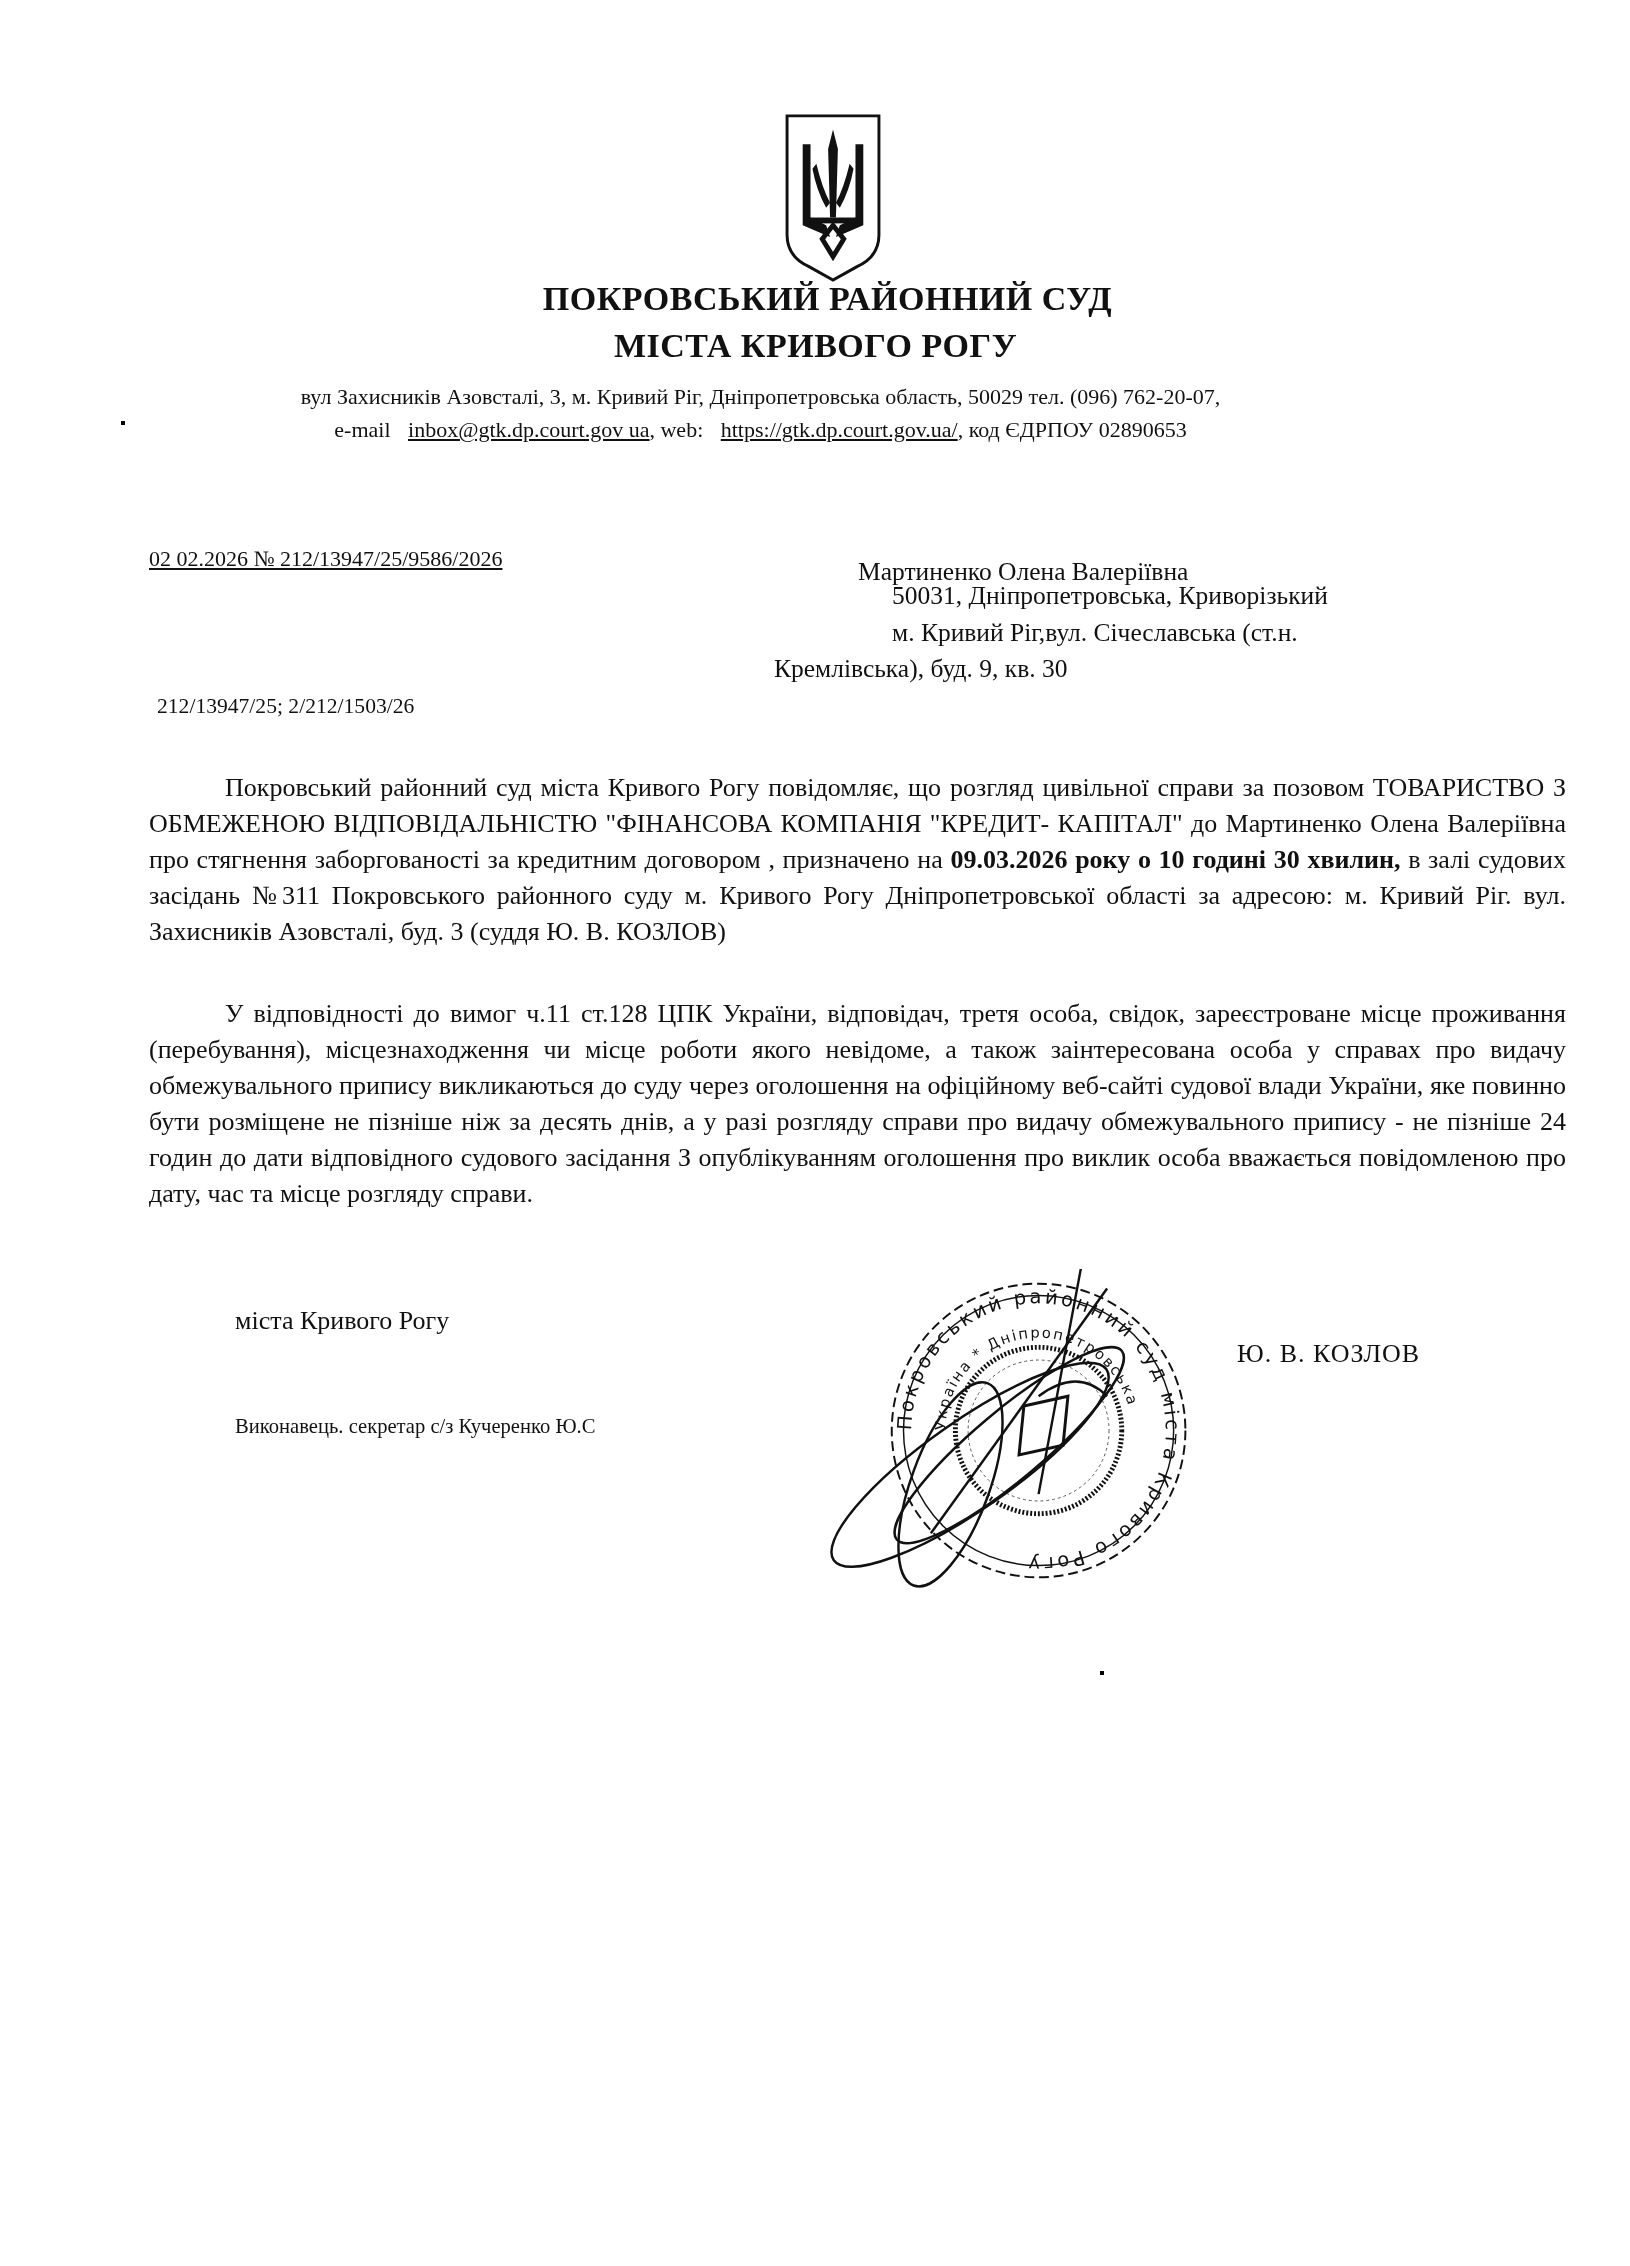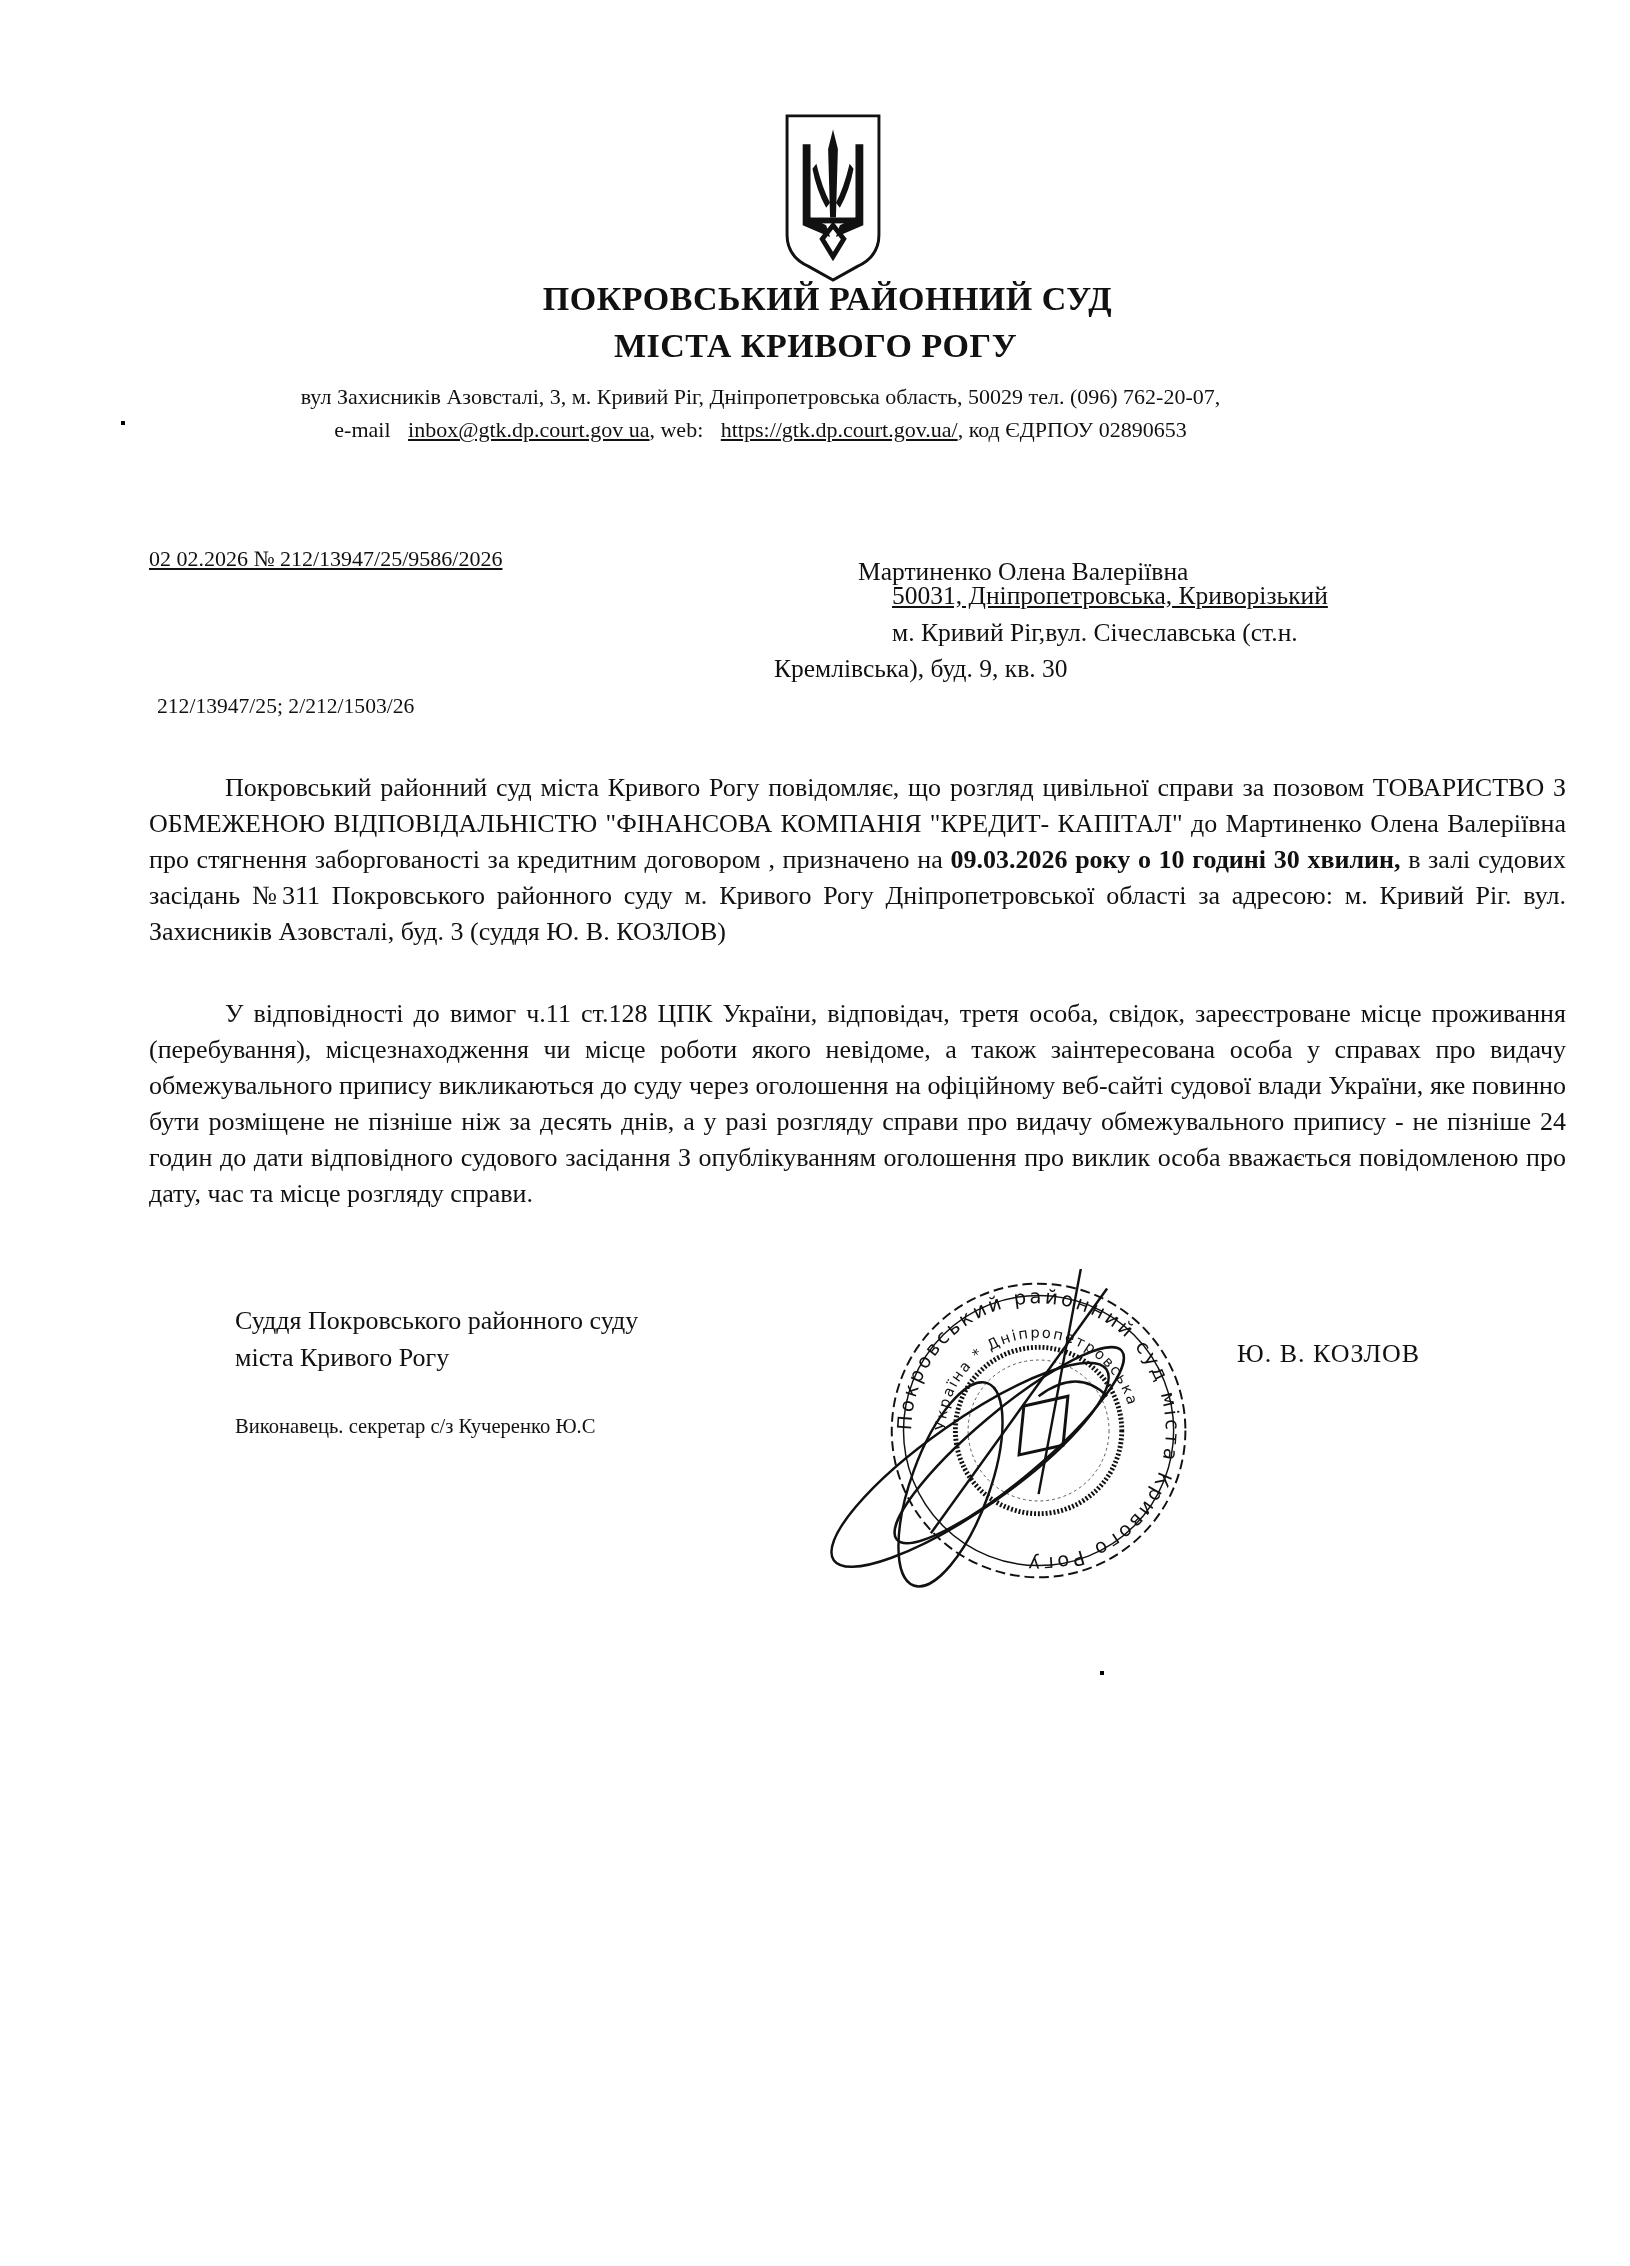--- a/index.html
+++ b/index.html
@@ -10,21 +10,21 @@
   .title { left:0; width:1631px; text-align:center; font-weight:bold; font-size:34px; letter-spacing:0.5px; }
   .t1 { top:280px;margin-left:12px; }
   .t2 { top:327px; }
   .addr { left:0; width:1521px; text-align:center; font-size:22px; }
   .a1 { top:384px; }
   .a2 { top:417px; }
   .u { text-decoration:underline;margin-left:12px; }
   .outref { left:149px; top:546px; font-size:22px; text-decoration:underline; }
   .recip { font-size:25.5px; line-height:36px; }
   .r1 { left:858px; top:542px;margin-top:12px; }
-  .r2 { left:892px; top:578px;text-decoration:underline; }
+  .r2 { left:892px; top:578px; }
   .r3 { left:892px; top:615px; }
   .r4 { left:774px; top:651px; }
   .caseref { left:157px; top:694px; font-size:21.6px; }
   .para { left:149px; width:1417px; font-size:26px; line-height:36px; text-align:justify; text-align-last:left; }
   .p1 { top:770px; text-indent:76px; }
   .p2 { top:996px; text-indent:76px; }
   .b { font-weight:bold; }
   .sig1 { left:235px; top:1302px; font-size:26px; line-height:37px; }
   .sig2 { left:235px; top:1415px; font-size:20.6px; }
   .judge { left:1237px; top:1339px; font-size:26px; letter-spacing:1px; }
@@ -65,21 +65,20 @@
 <div class="abs recip r3">м. Кривий Ріг,вул. Січеславська (ст.н.</div>
 <div class="abs recip r4">Кремлівська), буд. 9, кв. 30</div>
 
 <div class="abs caseref">212/13947/25; 2/212/1503/26</div>
 
 <div class="abs para p1"><span>Покровський районний суд міста Кривого Рогу  повідомляє, що розгляд цивільної справи за позовом ТОВАРИСТВО З ОБМЕЖЕНОЮ ВІДПОВІДАЛЬНІСТЮ "ФІНАНСОВА КОМПАНІЯ "КРЕДИТ- КАПІТАЛ"  до Мартиненко Олена Валеріївна про стягнення заборгованості за кредитним договором  , призначено на </span><span class="b">09.03.2026 року о 10 годині  30   хвилин,</span><span> в залі судових засідань №311  Покровського  районного суду м. Кривого Рогу Дніпропетровської області за адресою: м. Кривий Ріг. вул. Захисників Азовсталі,  буд. 3 (суддя  Ю.  В.  КОЗЛОВ)</span></div>
 
 <div class="abs para p2">У відповідності до вимог ч.11 ст.128 ЦПК України, відповідач, третя особа, свідок, зареєстроване місце проживання (перебування), місцезнаходження чи місце роботи якого невідоме, а також заінтересована особа у справах про видачу обмежувального припису викликаються до суду через оголошення на офіційному веб-сайті судової влади України, яке повинно бути розміщене не пізніше ніж за десять днів, а у разі розгляду справи про видачу обмежувального припису - не пізніше 24 годин до дати відповідного судового засідання  З опублікуванням оголошення про виклик особа вважається повідомленою про дату, час та місце розгляду справи.</div>
 
 <div class="abs sig1">
-  <div>Суддя  Покровського районного суду</div>
   <div>міста Кривого Рогу</div>
 </div>
 <div class="abs sig2">Виконавець. секретар с/з Кучеренко Ю.С</div>
 <div class="abs judge">Ю.  В.  КОЗЛОВ</div>
 
 <div class="abs stamp">
   <svg width="470" height="323" viewBox="0 0 480 330">
     <defs>
       <path id="outerArc" d="M 130 165 A 130 130 0 1 1 390 165 A 130 130 0 1 1 130 165"></path>
       <path id="innerArc" d="M 165 165 A 95 95 0 1 1 355 165 A 95 95 0 1 1 165 165"></path>

